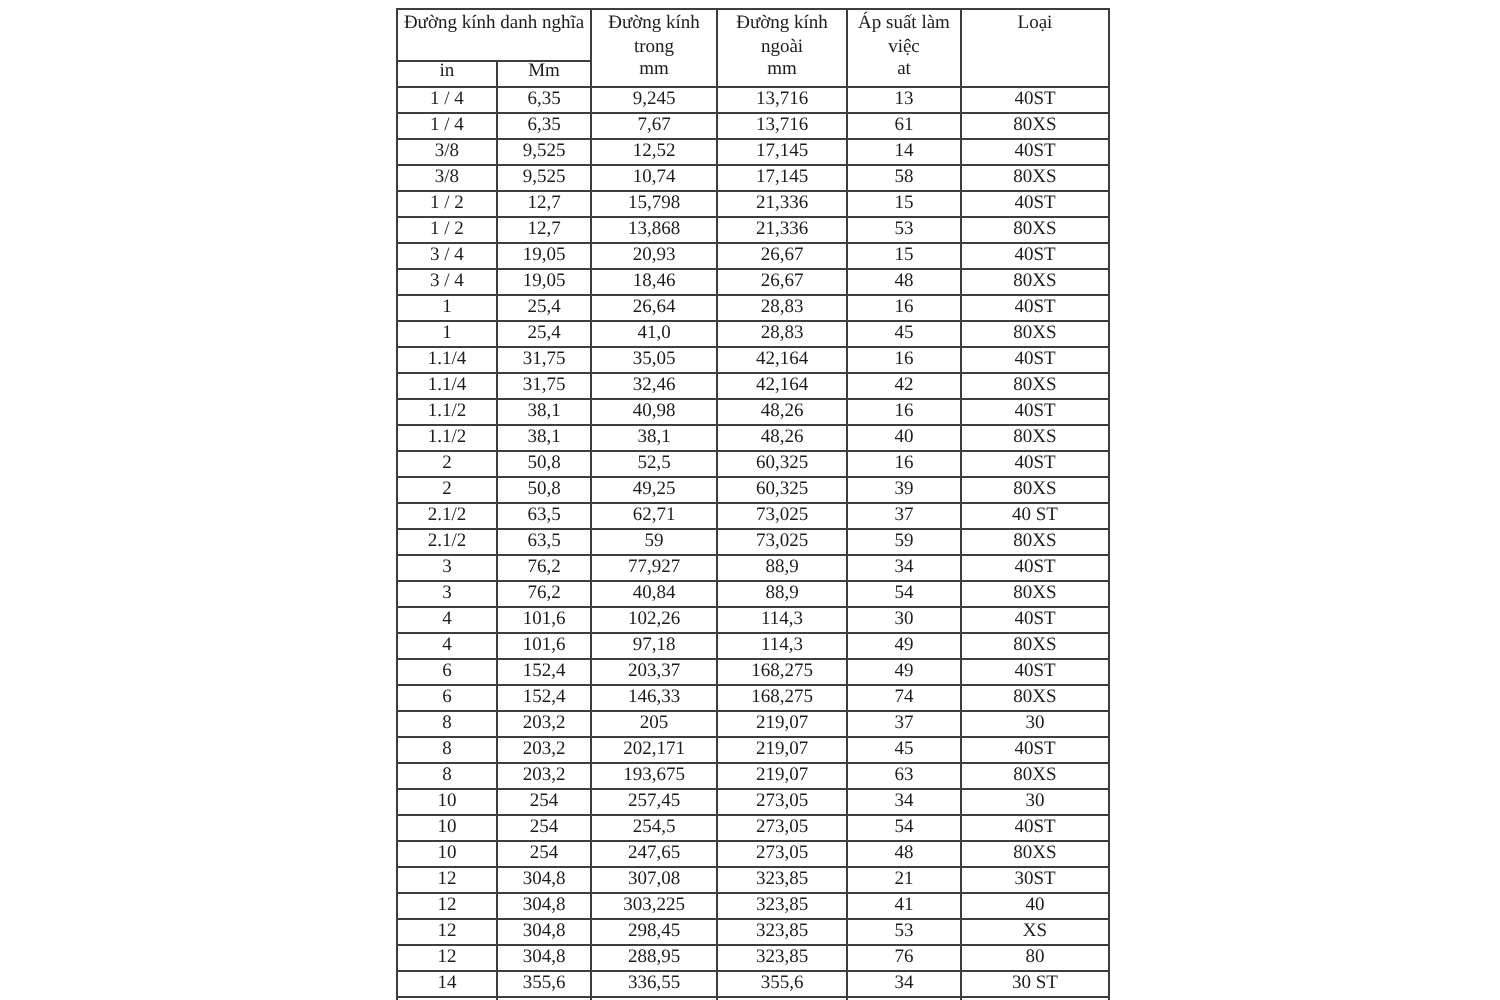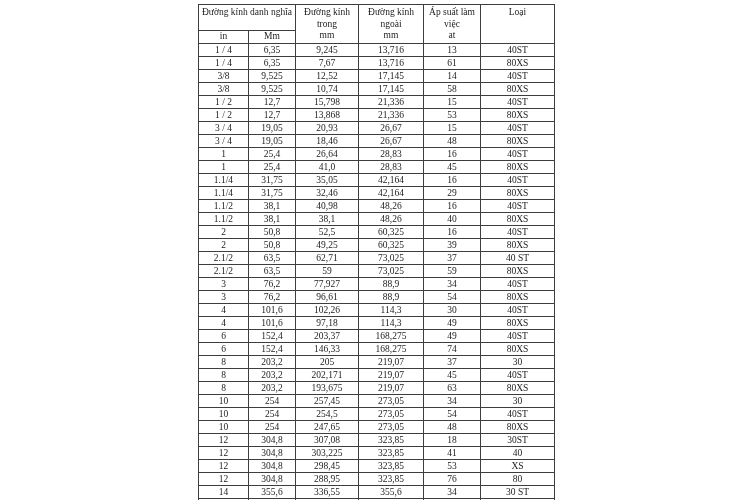--- a/index.html
+++ b/index.html
@@ -169,21 +169,21 @@
         <td>35,05</td>
         <td>42,164</td>
         <td>16</td>
         <td>40ST</td>
       </tr>
       <tr>
         <td>1.1/4</td>
         <td>31,75</td>
         <td>32,46</td>
         <td>42,164</td>
-        <td>29</td>
+        <td>42</td>
         <td>80XS</td>
       </tr>
       <tr>
         <td>1.1/2</td>
         <td>38,1</td>
         <td>40,98</td>
         <td>48,26</td>
         <td>16</td>
         <td>40ST</td>
       </tr>
@@ -231,21 +231,21 @@
         <td>3</td>
         <td>76,2</td>
         <td>77,927</td>
         <td>88,9</td>
         <td>34</td>
         <td>40ST</td>
       </tr>
       <tr>
         <td>3</td>
         <td>76,2</td>
-        <td>96,61</td>
+        <td>40,84</td>
         <td>88,9</td>
         <td>54</td>
         <td>80XS</td>
       </tr>
       <tr>
         <td>4</td>
         <td>101,6</td>
         <td>102,26</td>
         <td>114,3</td>
         <td>30</td>
@@ -321,21 +321,21 @@
         <td>247,65</td>
         <td>273,05</td>
         <td>48</td>
         <td>80XS</td>
       </tr>
       <tr>
         <td>12</td>
         <td>304,8</td>
         <td>307,08</td>
         <td>323,85</td>
-        <td>18</td>
+        <td>21</td>
         <td>30ST</td>
       </tr>
       <tr>
         <td>12</td>
         <td>304,8</td>
         <td>303,225</td>
         <td>323,85</td>
         <td>41</td>
         <td>40</td>
       </tr>

